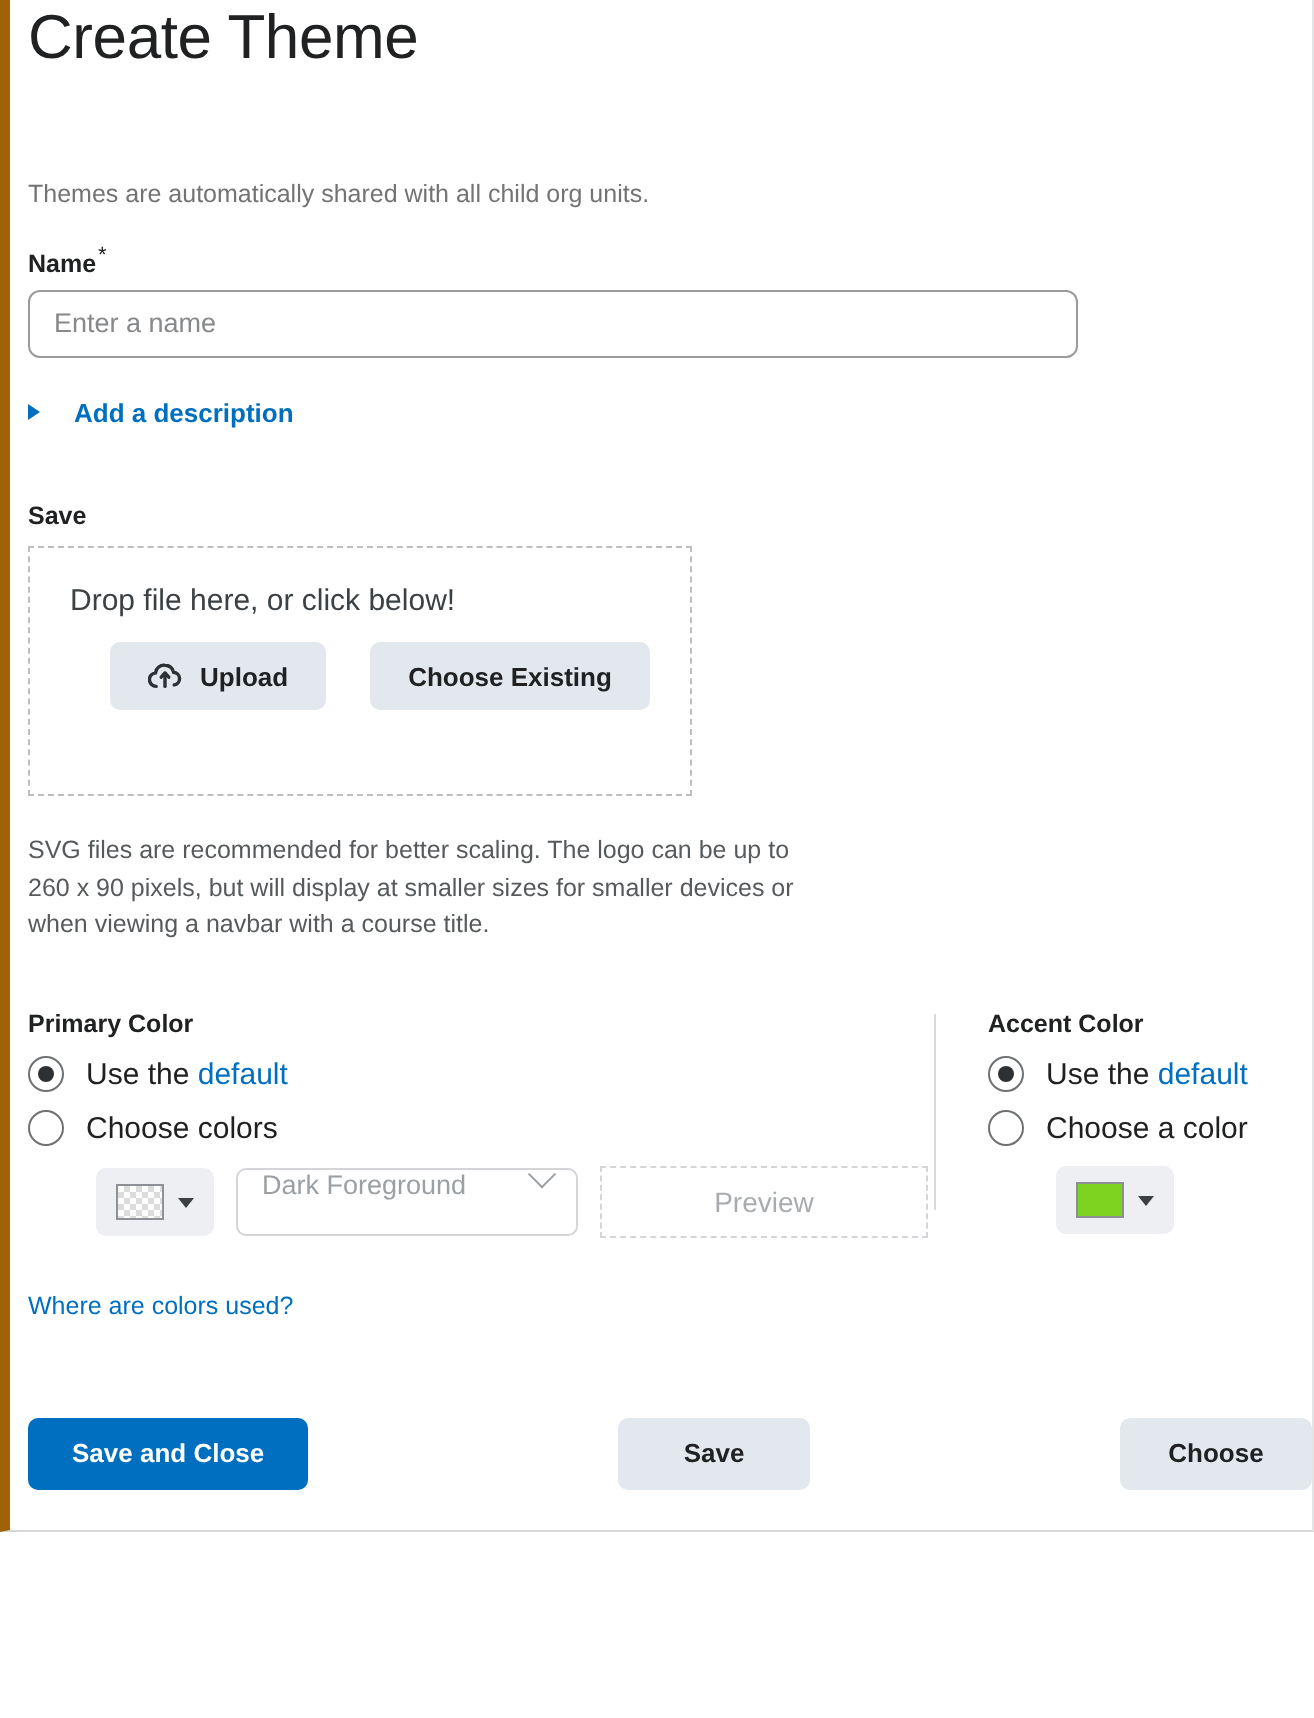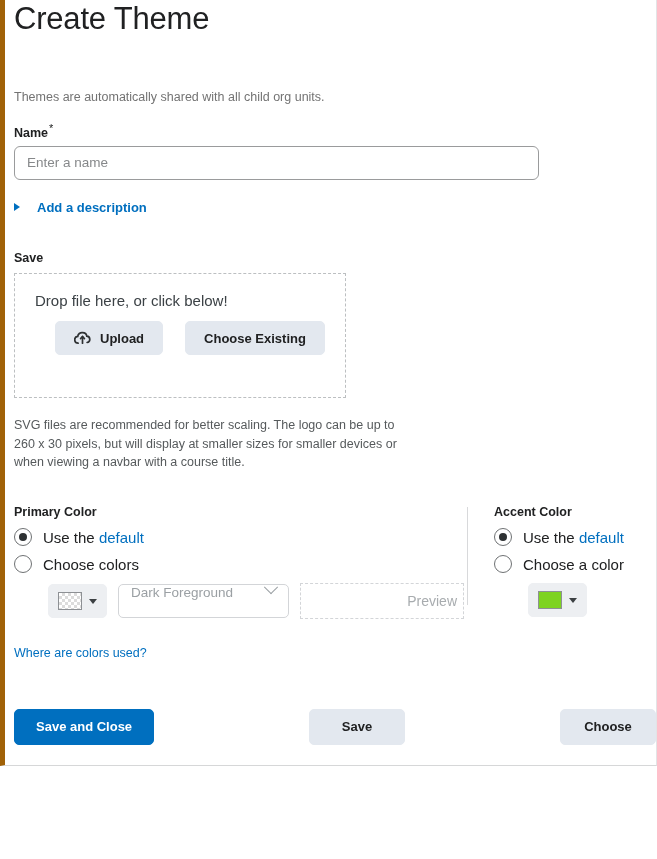--- a/index.html
+++ b/index.html
@@ -284,21 +284,21 @@
     height: 9px;
     border-right: 1.5px solid #9ba0a4;
     border-bottom: 1.5px solid #9ba0a4;
     transform: rotate(45deg) translate(-2px, -2px);
     flex: 0 0 auto;
   }
   .preview-btn {
     box-sizing: border-box;
     display: inline-flex;
     align-items: center;
-    justify-content: flex-end;
+    justify-content: center;
     width: 164px;
     height: 36px;
     border: 1px dashed #d3d5d8;
     background: transparent;
     font-size: 14px;
     color: #a8acaf;
     font-family: "Liberation Sans", sans-serif;
     cursor: default;
   }
 
@@ -401,21 +401,21 @@
             </svg>
           </span>
           <span>Upload</span>
         </button>
         <button class="btn-grey">
           <span>Choose Existing</span>
         </button>
       </div>
     </div>
 
-    <div class="helper-text">SVG files are recommended for better scaling. The logo can be up to 260 x 30 pixels, but will display at smaller sizes for smaller devices or when viewing a navbar with a course title.</div>
+    <div class="helper-text">SVG files are recommended for better scaling. The logo can be up to 260 x 90 pixels, but will display at smaller sizes for smaller devices or when viewing a navbar with a course title.</div>
 
     
     <div class="color-section">
 
       <div class="col-primary">
         <div class="section-label">Primary Color</div>
 
         <div class="radio-row">
           <span class="radio checked"></span>
           <span class="radio-label"><span>Use the </span><span class="link-inline">default</span></span>

